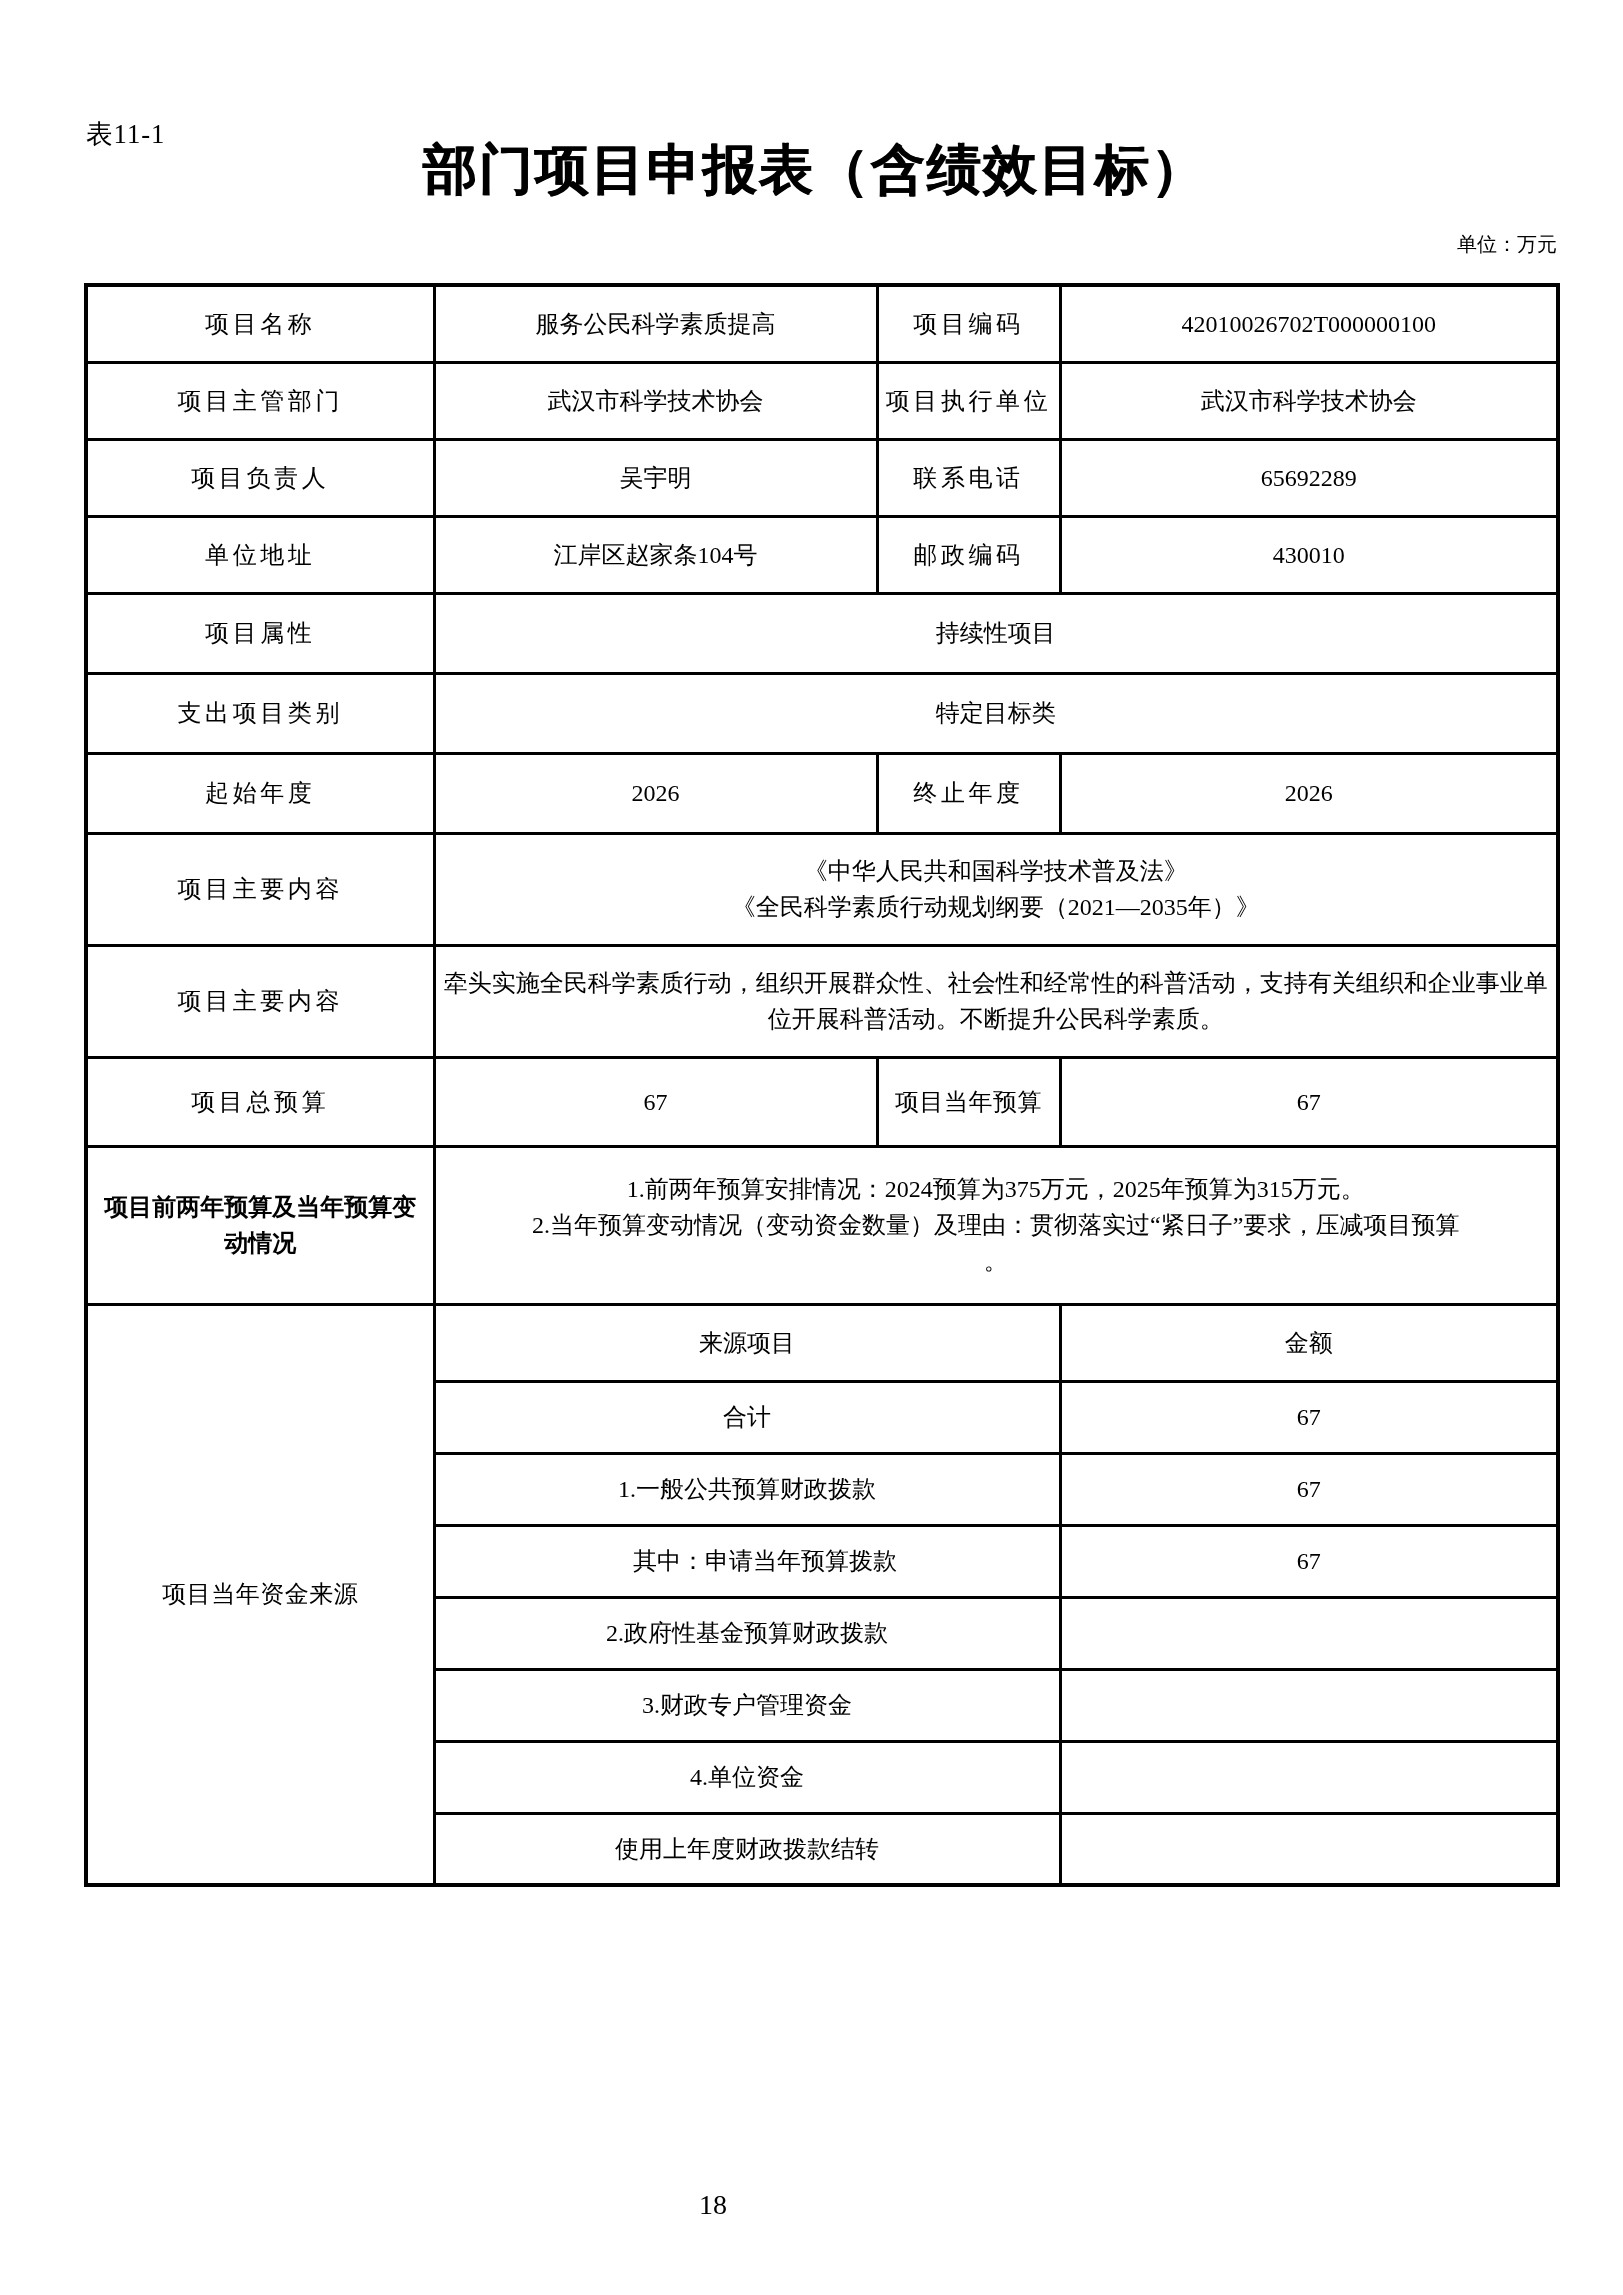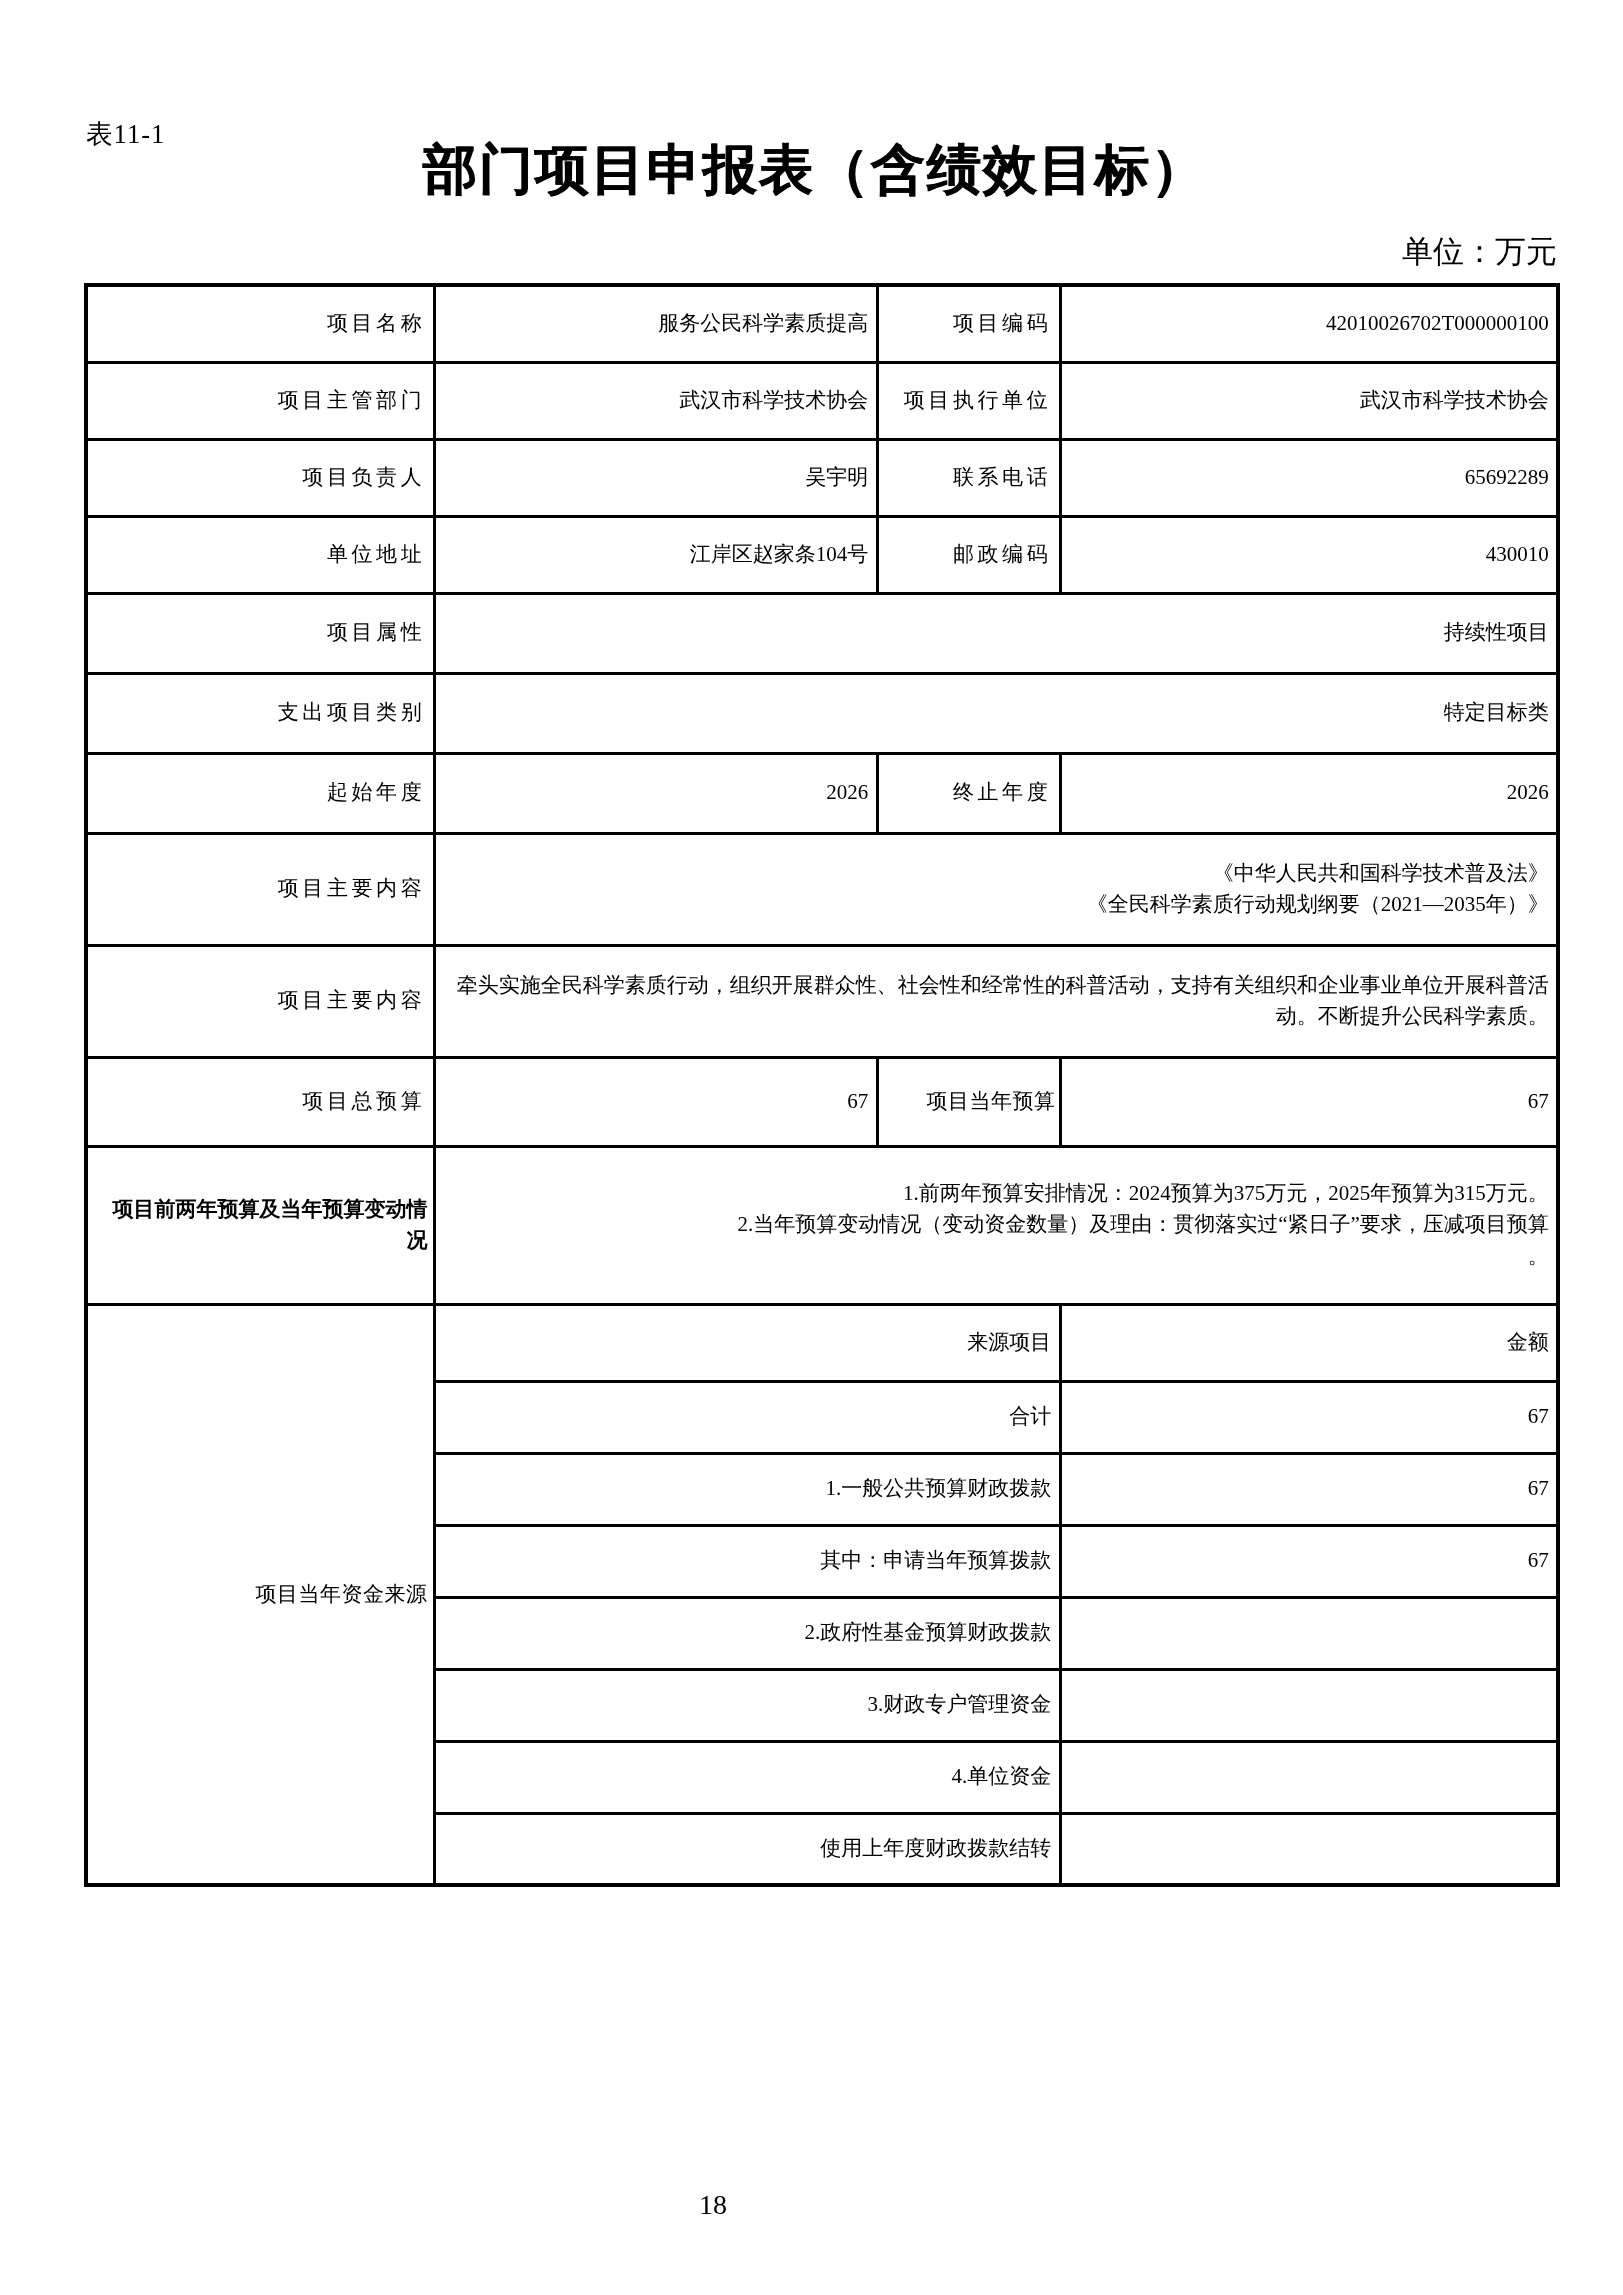--- a/index.html
+++ b/index.html
@@ -19,35 +19,35 @@
     position:absolute;left:0;top:131px;width:1623px;margin:3px;
     text-align:center;
     font-family:"Liberation Sans","DejaVu Sans",sans-serif;
     font-weight:900;
     font-size:54px;
     letter-spacing:2px;
     text-shadow:1px 0 0 currentColor;
   }
   .unit-note{
     position:absolute;right:66px;top:231px;
-    font-size:31px;
+    font-size:20px;
   }
   table.form{
     position:absolute;left:84px;top:283px;
     width:1472px;
     border-collapse:collapse;
     table-layout:fixed;
     border:4.6px solid #000;
   }
   table.form td{
     border:3.6px solid #000;
-    font-size:21px;
+    font-size:24px;
     line-height:1.5;
     vertical-align:middle;
-    text-align:right;
+    text-align:center;
     padding:4.1px 7.2px;
     overflow:hidden;
   }
   td.lbl{letter-spacing:3.6px;padding:4.1px 12.3px;}
   td.txt{
     text-align:left;
     padding:5.1px 12.3px;
     white-space:pre-wrap;
     line-height:1.55;
   }

